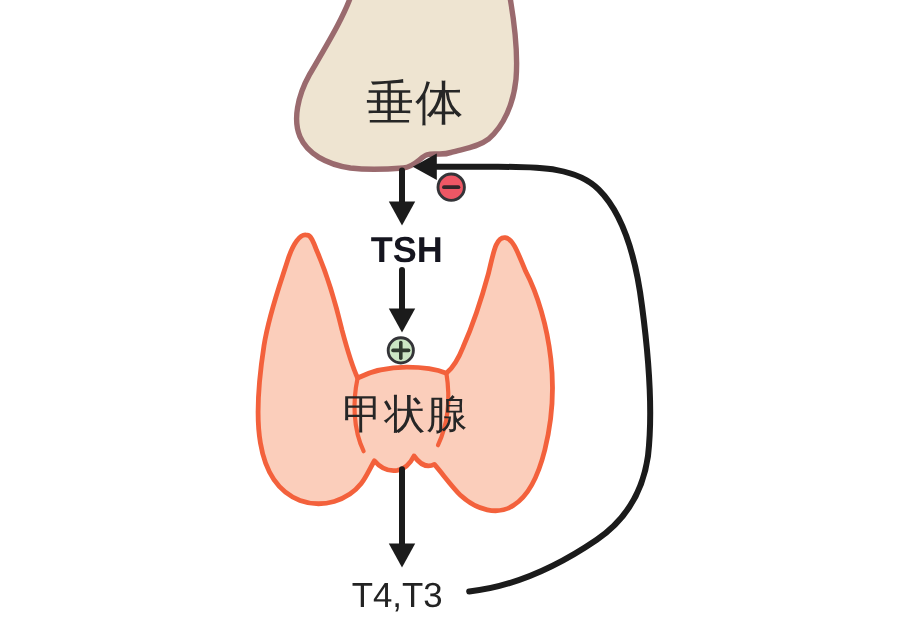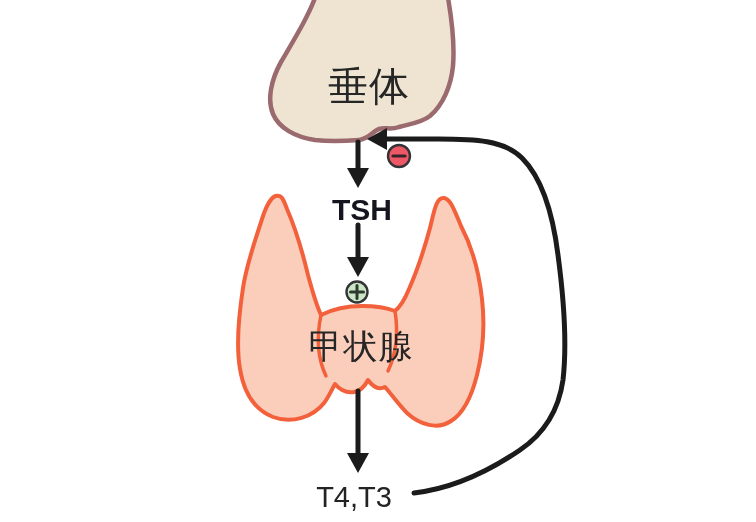--- a/index.html
+++ b/index.html
@@ -2,21 +2,20 @@
 <html><head>
 <meta charset="utf-8">
 <style>
   html, body { margin: 0; padding: 0; background: #ffffff; }
   .canvas-wrap {
     position: relative;
     width: 600px;
     height: 522px;
     overflow: hidden;
     font-family: "Liberation Sans", "DejaVu Sans", sans-serif;
-    margin-left: 23px;
   }
   svg { display: block; }
   text {
     font-family: "Liberation Sans", "DejaVu Sans", sans-serif;
     fill: #262626;
   }
   .organ-label-cn { font-size: 40px; letter-spacing: 1px; }
   .thyroid-label-cn { font-size: 34px; letter-spacing: 1px; }
   .tsh-label { font-size: 30px; font-weight: bold; fill: #15151f; }
   .hormone-label { font-size: 29px; fill: #232323; }

